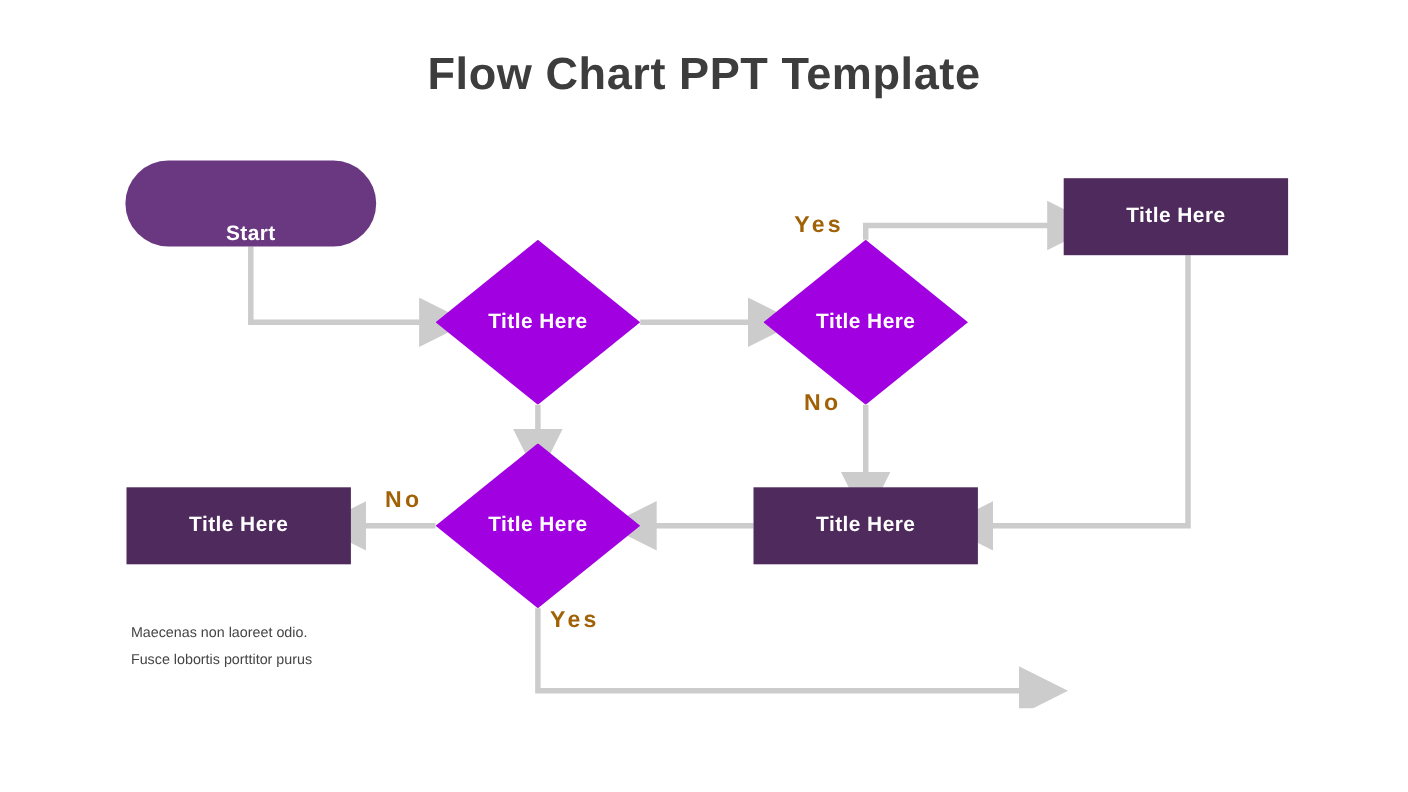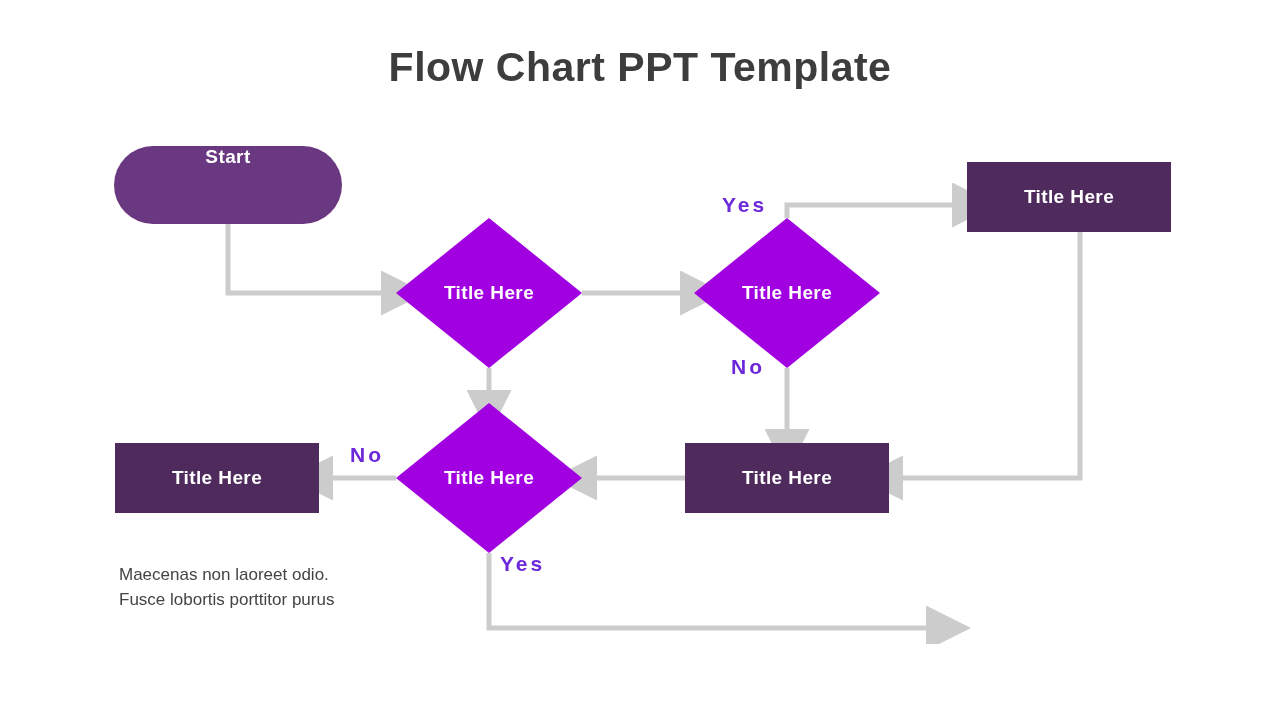--- a/index.html
+++ b/index.html
@@ -39,21 +39,21 @@
     font-weight: bold;
     letter-spacing: 0.4px;
     white-space: nowrap;
     pointer-events: none;
   }
 
   
   .pill {
     position: absolute;
     display: flex;
-    align-items: flex-start;
+    align-items: flex-end;
     justify-content: center;
     background: #6a3880;
     border-radius: 44px;
   }
 
   
   .rect {
     position: absolute;
     display: flex;
     align-items: center;
@@ -93,31 +93,31 @@
     width: 1280px;
     height: 720px;
     pointer-events: none;
   }
 
   
   .branch-label {
     position: absolute;
     font-size: 21px;
     font-weight: bold;
-    color: #6d28d9;
+    color: #a16207;
     letter-spacing: 3px;
     white-space: nowrap;
   }
 
   
   .caption {
     position: absolute;
     left: 119px;
     top: 562px;
-    font-size: 17px;
+    font-size: 13px;
     line-height: 25px;
     color: #444444;
     white-space: pre-line;
   }
 </style>
 </head>
 <body>
 
 <div id="slide">
 

